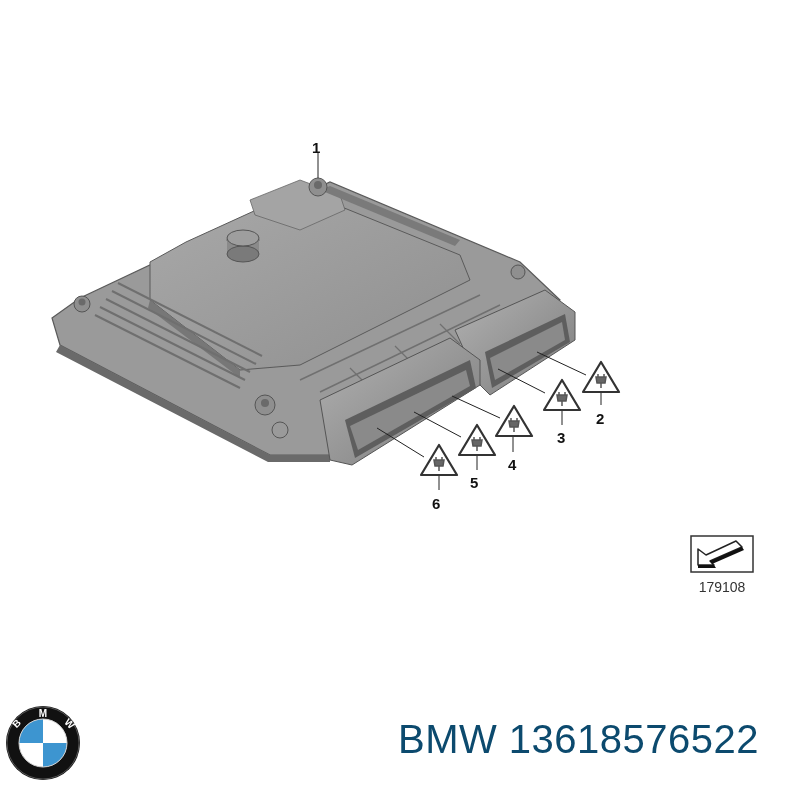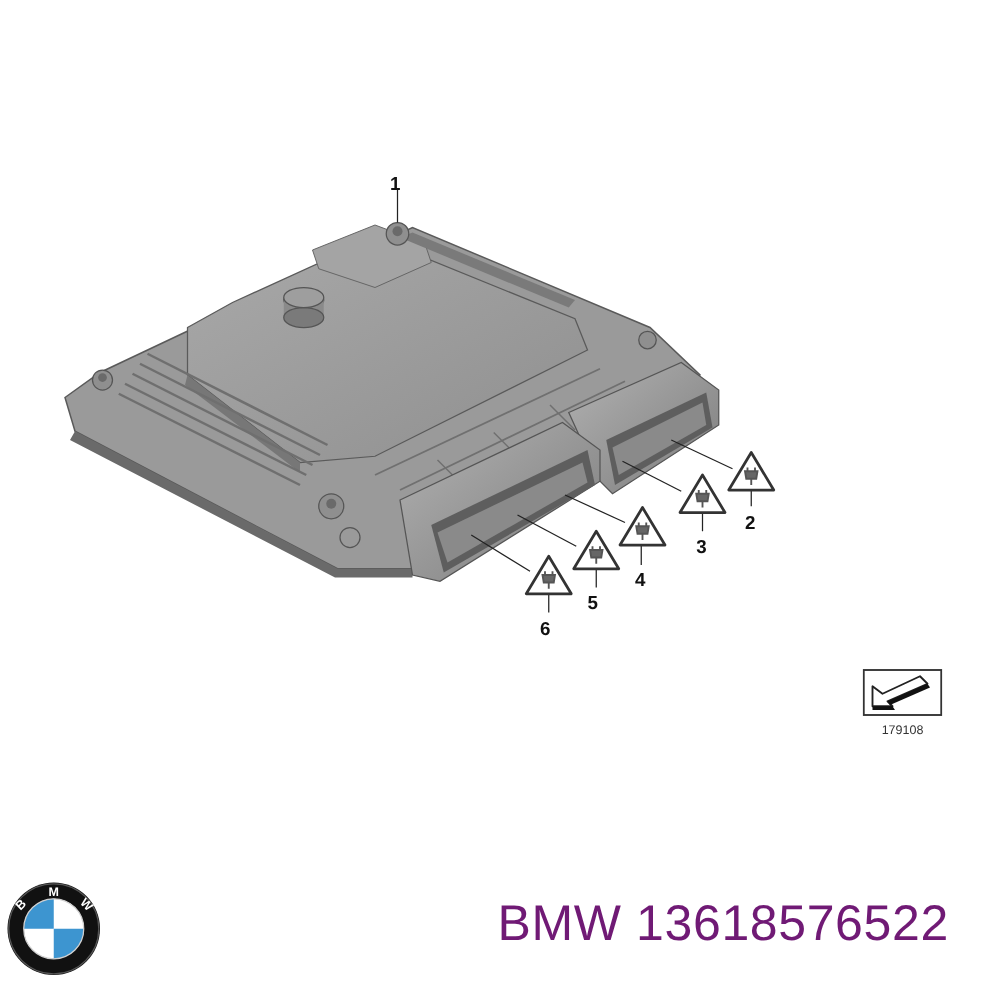--- a/index.html
+++ b/index.html
@@ -1,22 +1,22 @@
 <!DOCTYPE html>
 <html><head>
 <meta charset="utf-8">
 <style>
   html, body { margin:0; padding:0; background:#ffffff; }
   body { width:800px; height:800px; position:relative; overflow:hidden; font-family:"Liberation Sans", sans-serif; }
   .canvas { position:absolute; left:0; top:0; width:800px; height:800px; }
   .callout { position:absolute; font-family:"Liberation Sans", sans-serif; font-weight:bold; font-size:15px; color:#111; line-height:1; }
   .ref-box { position:absolute; left:690px; top:535px; width:64px; height:38px; }
-  .ref-num { position:absolute; left:690px; top:579px; width:64px; text-align:center; font-size:10px; color:#333; font-family:"Liberation Sans", sans-serif; }
+  .ref-num { position:absolute; left:690px; top:579px; width:64px; text-align:center; font-size:14px; color:#333; font-family:"Liberation Sans", sans-serif; }
   .logo { position:absolute; left:5px; top:705px; width:76px; height:76px; }
-  .part-label { position:absolute; left:398px; top:717px; font-size:40px; color:#701a75; font-family:"Liberation Sans", sans-serif; letter-spacing:0.5px; white-space:nowrap; }
+  .part-label { position:absolute; left:398px; top:717px; font-size:40px; color:#0c4a6e; font-family:"Liberation Sans", sans-serif; letter-spacing:0.5px; white-space:nowrap; }
 </style>
 </head>
 <body>
 
 <svg class="canvas" viewBox="0 0 800 800" xmlns="http://www.w3.org/2000/svg">
   <defs>
     <linearGradient id="topG" x1="0" y1="0" x2="1" y2="1">
       <stop offset="0" stop-color="#a9a9a9"></stop>
       <stop offset="1" stop-color="#8f8f8f"></stop>
     </linearGradient>

